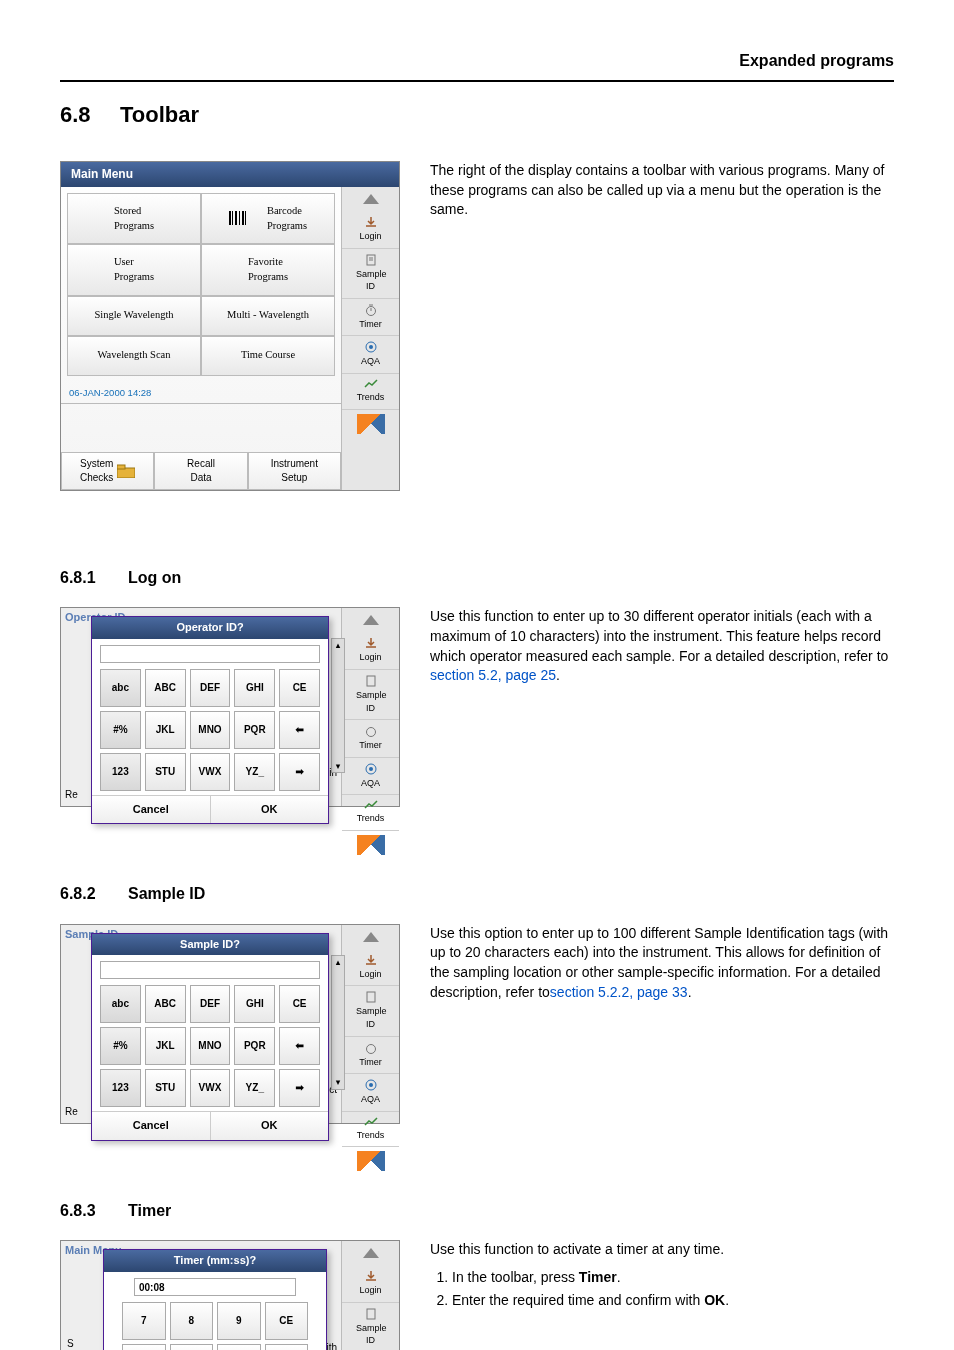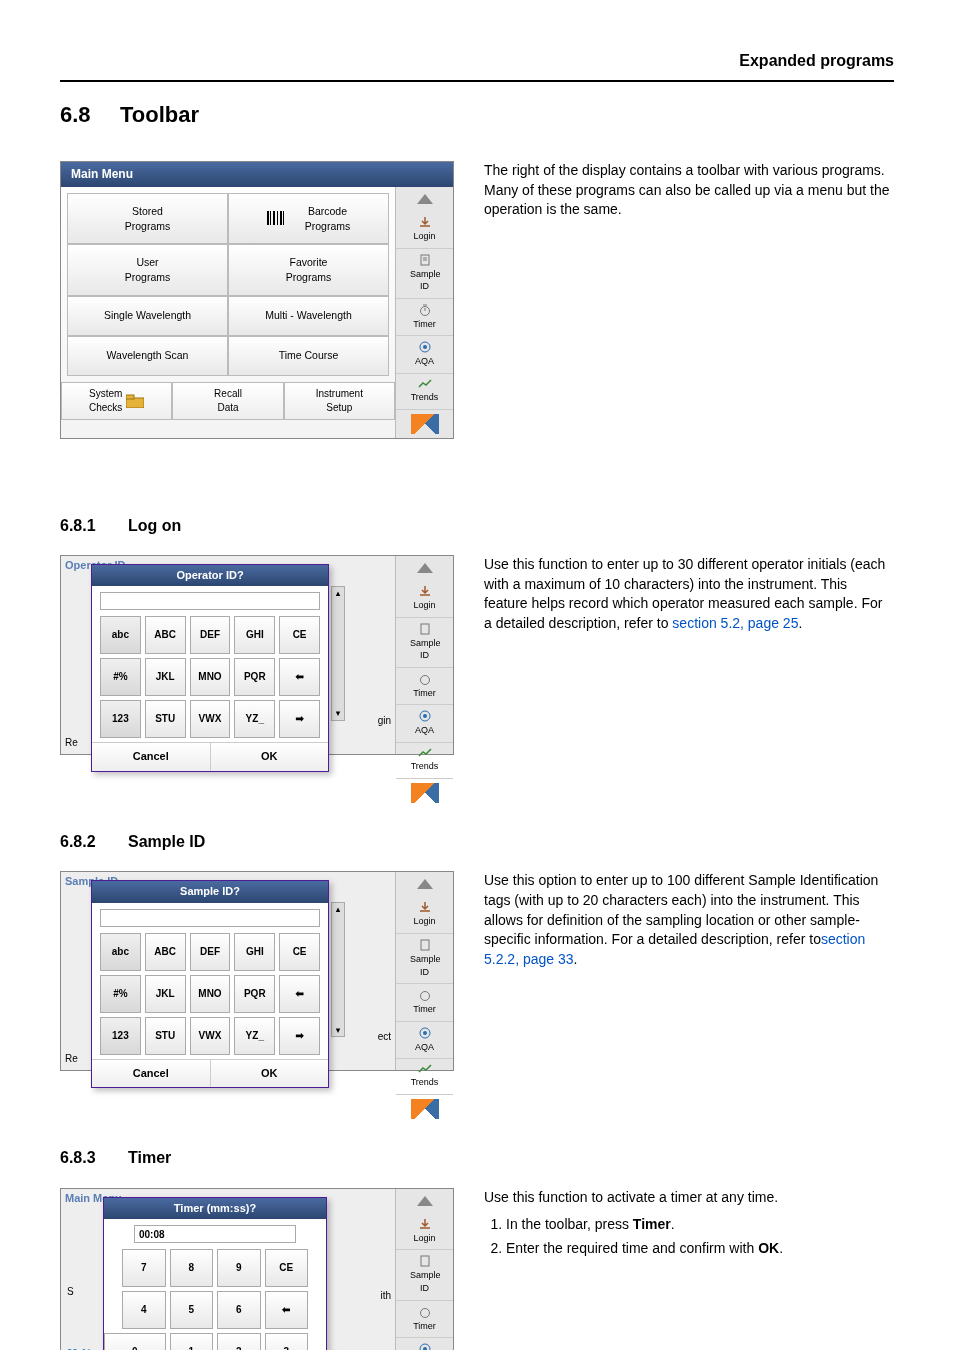--- a/index.html
+++ b/index.html
@@ -43,21 +43,21 @@
     width: 68px;
     margin-top: 48px;
   }
   .row {
     display: flex;
     gap: 30px;
     align-items: flex-start;
     margin-bottom: 10px;
   }
   .screenshot {
-    width: 394px;
+    width: 340px;
     flex-shrink: 0;
     border: 1px solid #888;
     background: linear-gradient(#fff,#f4f4f4);
     font-size: 10px;
   }
   .text-col {
     flex: 1;
     font-size: 14px;
   }
   .text-col p { margin-bottom: 8px; }
@@ -84,25 +84,26 @@
   .mm-grid {
     flex:1;
     display: grid;
     grid-template-columns: 1fr 1fr;
     gap:0;
     padding: 6px;
   }
   .mm-cell {
     border:1px solid #bbb;
     background: linear-gradient(#fff,#e8e8e8);
-    text-align: center;
+    text-align: left;
     padding: 10px 4px;
     font-size: 10.5px;
     display:flex; flex-direction:column; align-items:center; justify-content:center;
     min-height: 40px;
+    font-family: Liberation Serif, serif;
   }
   .mm-cell svg { margin-bottom:2px; }
   .mm-sidebar {
     width: 58px;
     border-left:1px solid #bbb;
     background: #e6e6e6;
   }
   .sb-item {
     text-align:center;
     font-size:9px;
@@ -111,20 +112,21 @@
   }
   .sb-item svg { display:block; margin:0 auto 2px; }
   .sb-arrow {
     text-align:center;
     padding:4px 0;
   }
   .mm-statusrow { display:flex; }
   .mm-statusrow .date { color:#1770b8; font-size:9.5px; padding:4px 8px; flex:1; border-bottom:1px solid #bbb;}
   .mm-bottom {
     display:flex;
+    margin-top:48px;
   }
   .mm-bottom .bcell {
     flex:1;
     border:1px solid #bbb;
     text-align:center;
     padding:4px;
     font-size:10px;
     background: linear-gradient(#fff,#eee);
     display:flex; align-items:center; justify-content:center; gap:4px;
   }
@@ -290,20 +292,23 @@
           <div class="mm-cell">
               <span>Multi - Wavelength</span>
             </div>
           <div class="mm-cell">
               <span>Wavelength Scan</span>
             </div>
           <div class="mm-cell">
               <span>Time Course</span>
             </div>
         </div>
+        <div class="mm-statusrow">
+            <div class="date">06-JAN-2000  14:28</div>
+          </div>
         <div class="mm-bottom">
           <div class="bcell">
             <span style="white-space:pre-line">System
 Checks</span>
             <svg width="18" height="14">
                 <rect x="0" y="4" width="18" height="10" fill="#e5b23a" stroke="#9c7610"></rect>
                 <rect x="0" y="1" width="8" height="4" fill="#e5b23a" stroke="#9c7610"></rect>
               </svg>
           </div>
           <div class="bcell">

